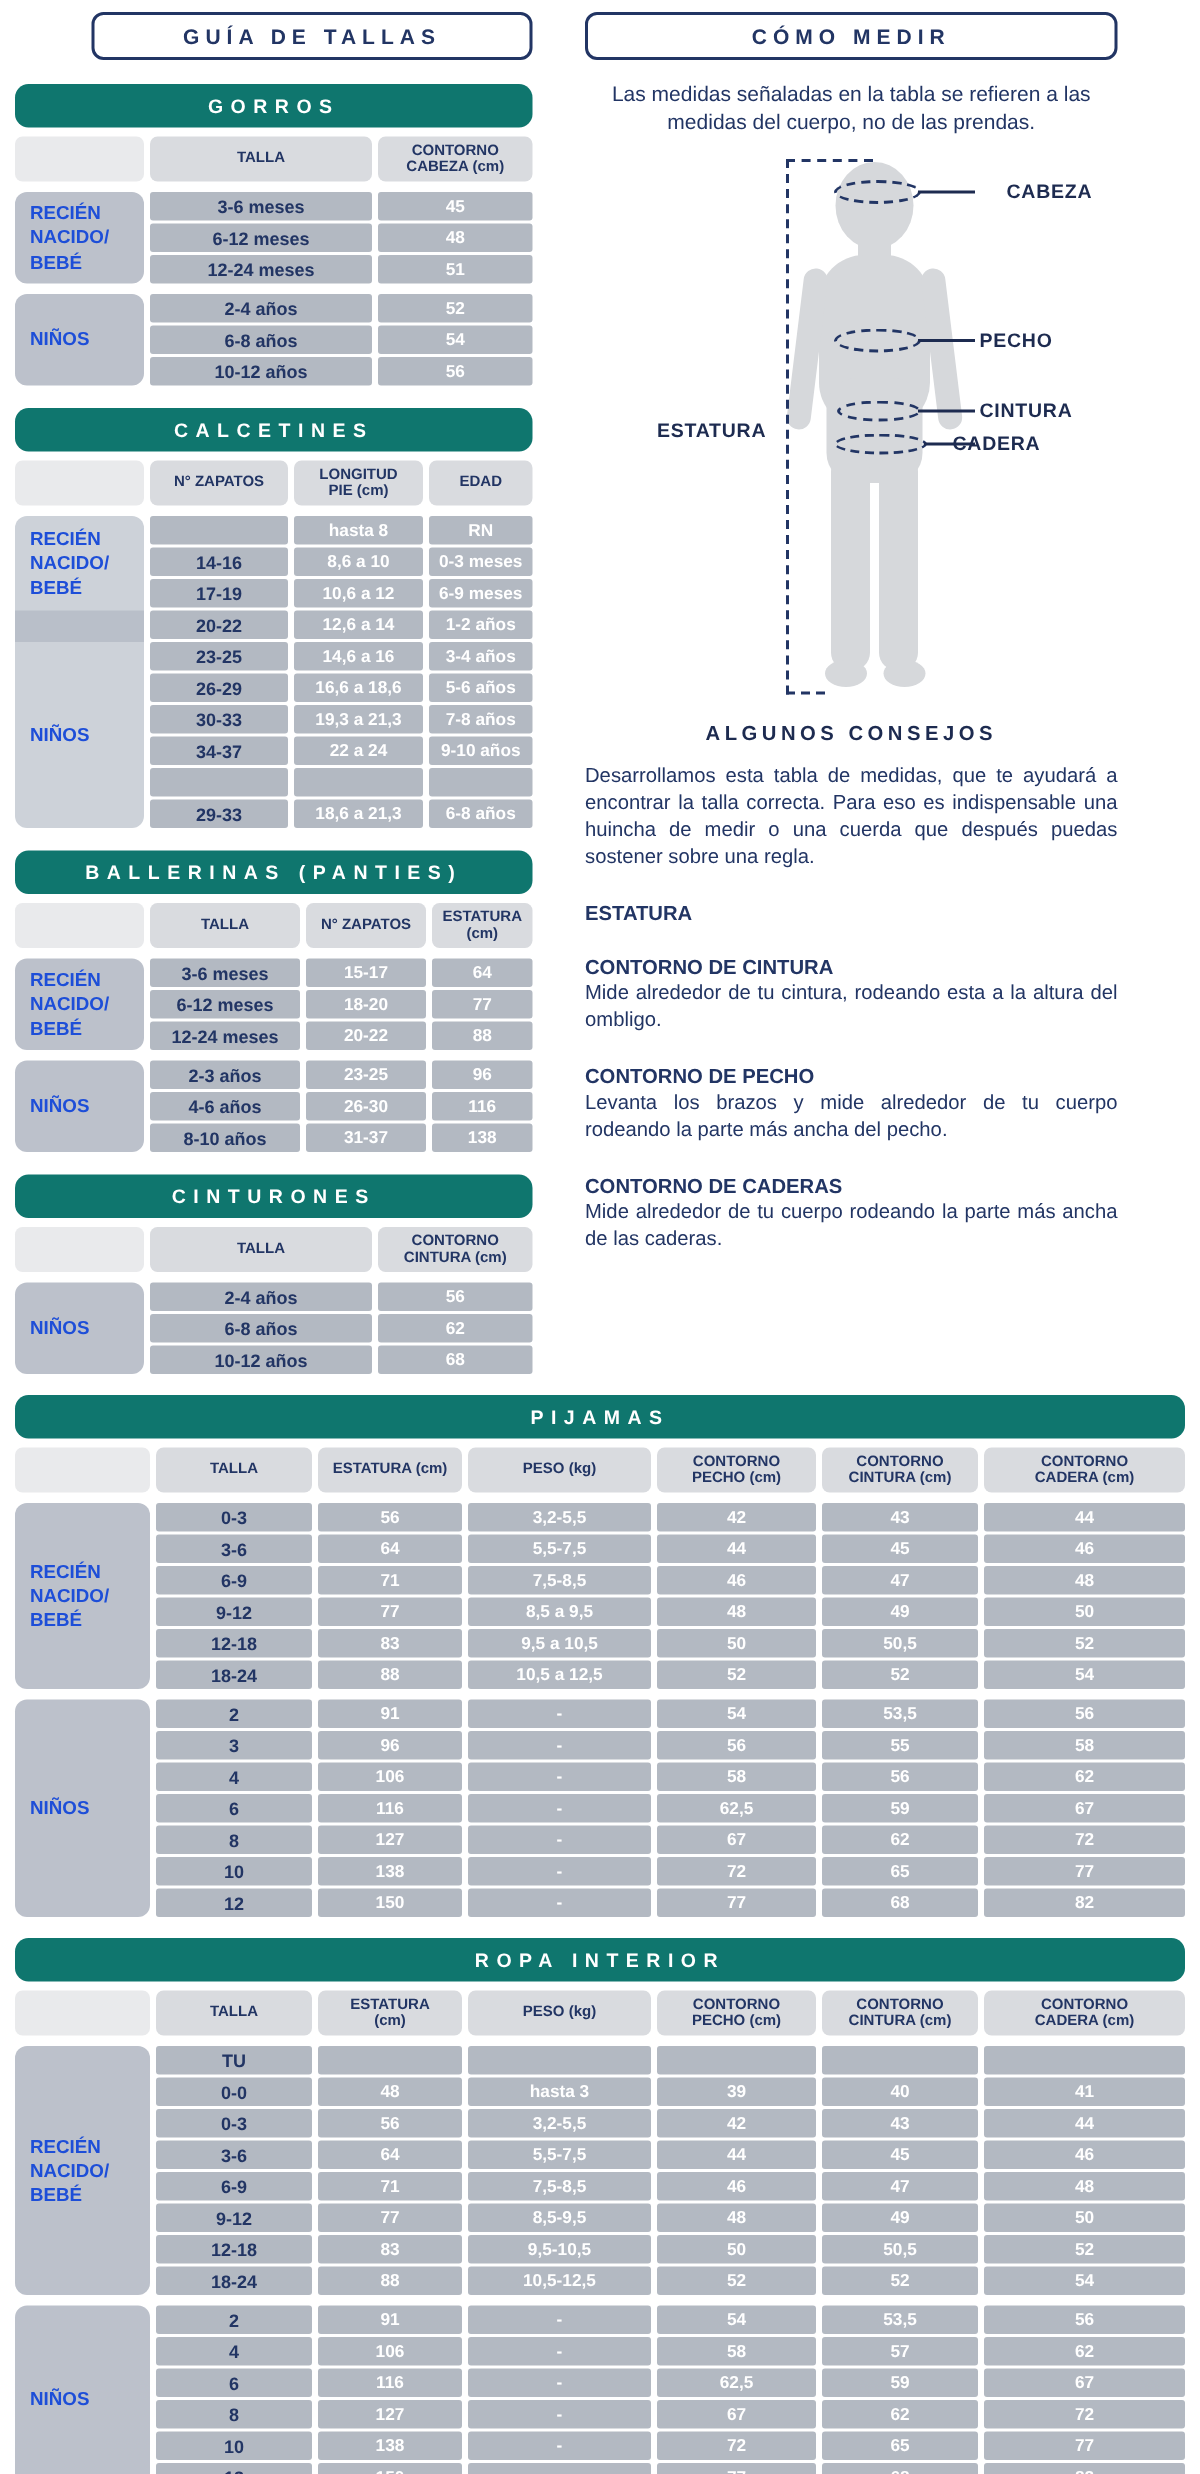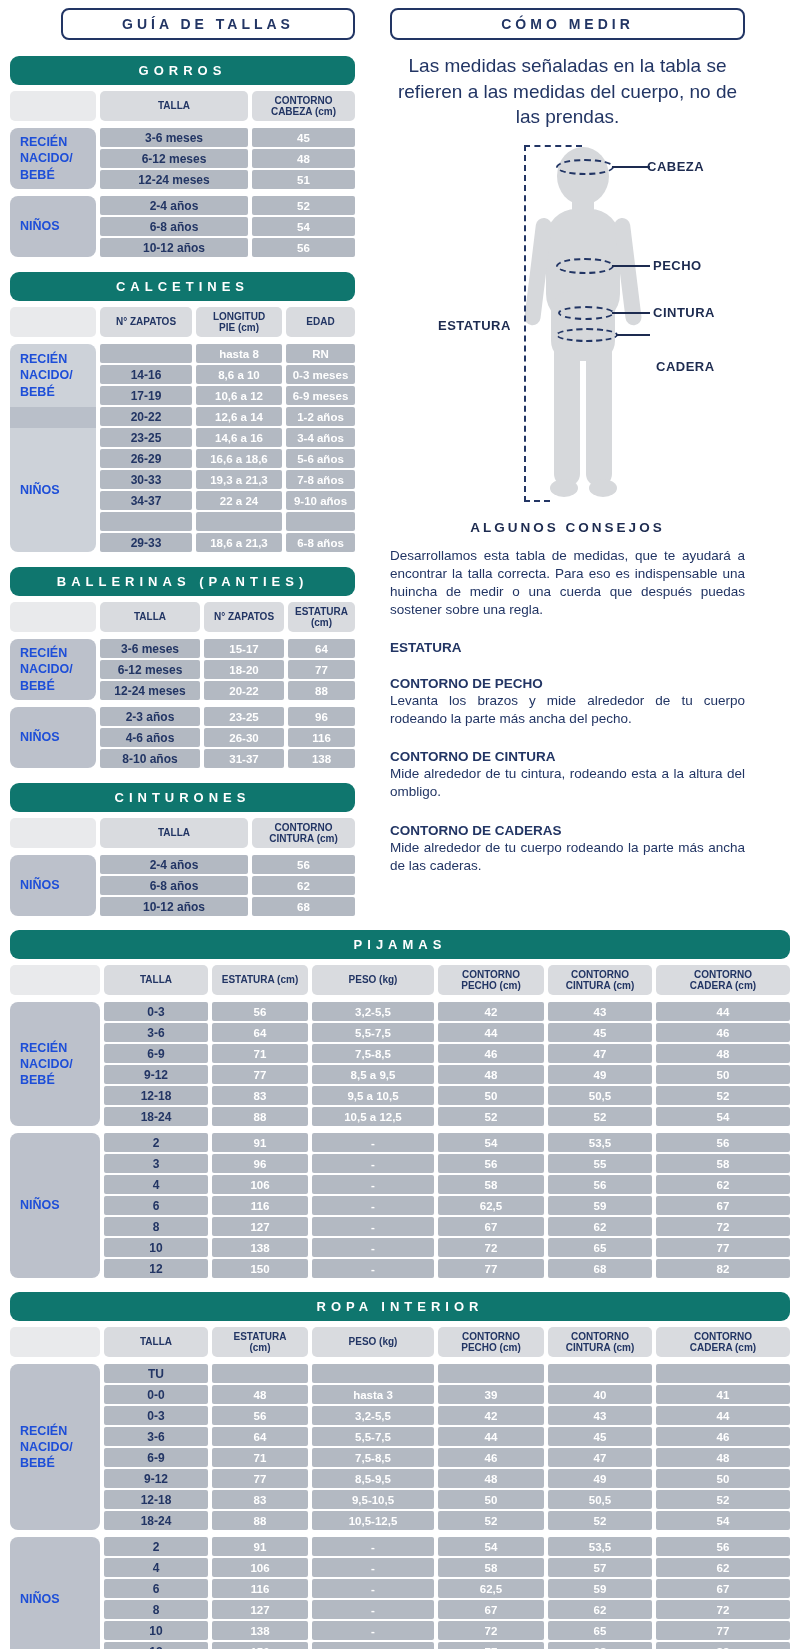--- a/index.html
+++ b/index.html
@@ -29,40 +29,40 @@
   .g-label{background:#bcc1cb;border-radius:8px;color:#1d4ed8;font-weight:bold;font-size:12.5px;line-height:1.3;
     display:flex;align-items:center;justify-content:flex-start;padding-left:10px;box-sizing:border-box;white-space:pre-line;grid-column:1;}
   .g-label.multi{flex-direction:column;align-items:stretch;padding:0;background:#cdd2d9;overflow:hidden;}
   .lab-sec{flex:none;display:flex;align-items:center;padding-left:10px;box-sizing:border-box;white-space:pre-line;}
   .lab-sec.dark{background:#b9bfc9;}
   .lab-sec.grow{flex:1;}
 
   .wide{margin:14px 10px 0;}
   .wide .t-bar{margin-top:0;}
 
-  .intro{margin-top:13px;text-align:center;font-size:19px;line-height:1.35;color:#223564;}
+  .intro{margin-top:13px;text-align:center;font-size:14px;line-height:1.35;color:#223564;}
   .diagram{position:relative;height:380px;margin-top:2px;}
   .dash-v{position:absolute;left:134px;top:13px;height:357px;border-left:2px dashed #223564;}
   .dash-top{position:absolute;left:134px;top:13px;width:58px;border-top:2px dashed #223564;}
   .dash-bottom{position:absolute;left:134px;top:368px;width:26px;border-top:2px dashed #223564;}
   .dash-ellipse{position:absolute;border:2px dashed #223564;border-radius:50%;box-sizing:border-box;}
   .el-cabeza{left:166px;top:27px;width:58px;height:16px;}
   .el-pecho{left:166px;top:126px;width:58px;height:16px;}
   .el-cintura{left:168px;top:174px;width:56px;height:14px;}
   .el-cadera{left:166px;top:196px;width:62px;height:14px;}
   .d-line{position:absolute;height:2px;background:#1d2b50;}
   .ln-cabeza{left:222px;top:34px;width:38px;}
   .ln-pecho{left:222px;top:133px;width:38px;}
   .ln-cintura{left:222px;top:180px;width:38px;}
   .ln-cadera{left:226px;top:202px;width:34px;}
   .d-label{position:absolute;font-weight:bold;font-size:13px;color:#1d2b50;letter-spacing:.5px;}
-  .lb-cabeza{left:257px;top:27px;}
+  .lb-cabeza{left:281px;top:27px;}
   .lb-pecho{left:263px;top:126px;}
   .lb-cintura{left:263px;top:173px;}
-  .lb-cadera{left:266px;top:195px;margin-top:32px;}
+  .lb-cadera{left:245px;top:195px;}
   .lb-estatura{left:48px;top:186px;}
   .silhouette{position:absolute;left:120px;top:14px;}
 
   .consejos-title{text-align:center;font-weight:bold;font-size:13.5px;letter-spacing:3px;color:#1d2b50;margin-top:8px;}
   .consejos-intro{margin-top:12px;font-size:13.5px;line-height:1.34;text-align:justify;color:#223564;}
   .advice{margin-top:21px;}
   .advice .a-title{font-weight:bold;font-size:13.5px;color:#223564;}
   .advice .a-body{font-size:13.5px;line-height:1.34;text-align:justify;color:#223564;margin-top:1px;}
 </style>
 </head>
@@ -244,26 +244,26 @@
         <div class="d-label lb-estatura">ESTATURA</div>
       </div>
 
       <div class="consejos-title">ALGUNOS CONSEJOS</div>
       <div class="consejos-intro">Desarrollamos esta tabla de medidas, que te ayudará a encontrar la talla correcta. Para eso es indispensable una huincha de medir o una cuerda que después puedas sostener sobre una regla.</div>
 
       <div class="advice">
         <div class="a-title">ESTATURA</div>
       </div>
       <div class="advice">
+        <div class="a-title">CONTORNO DE CINTURA</div>
+        <div class="a-body">Mide alrededor de tu cintura, rodeando esta a la altura del ombligo.</div>
+      </div>
+      <div class="advice">
         <div class="a-title">CONTORNO DE PECHO</div>
         <div class="a-body">Levanta los brazos y mide alrededor de tu cuerpo rodeando la parte más ancha del pecho.</div>
-      </div>
-      <div class="advice">
-        <div class="a-title">CONTORNO DE CINTURA</div>
-        <div class="a-body">Mide alrededor de tu cintura, rodeando esta a la altura del ombligo.</div>
       </div>
       <div class="advice">
         <div class="a-title">CONTORNO DE CADERAS</div>
         <div class="a-body">Mide alrededor de tu cuerpo rodeando la parte más ancha de las caderas.</div>
       </div>
     </div>
   </div>
 
   <section class="sz wide" style="--cols:90px 104px 96px 122px 106px 104px 1fr">
     <div class="t-bar">PIJAMAS</div>

